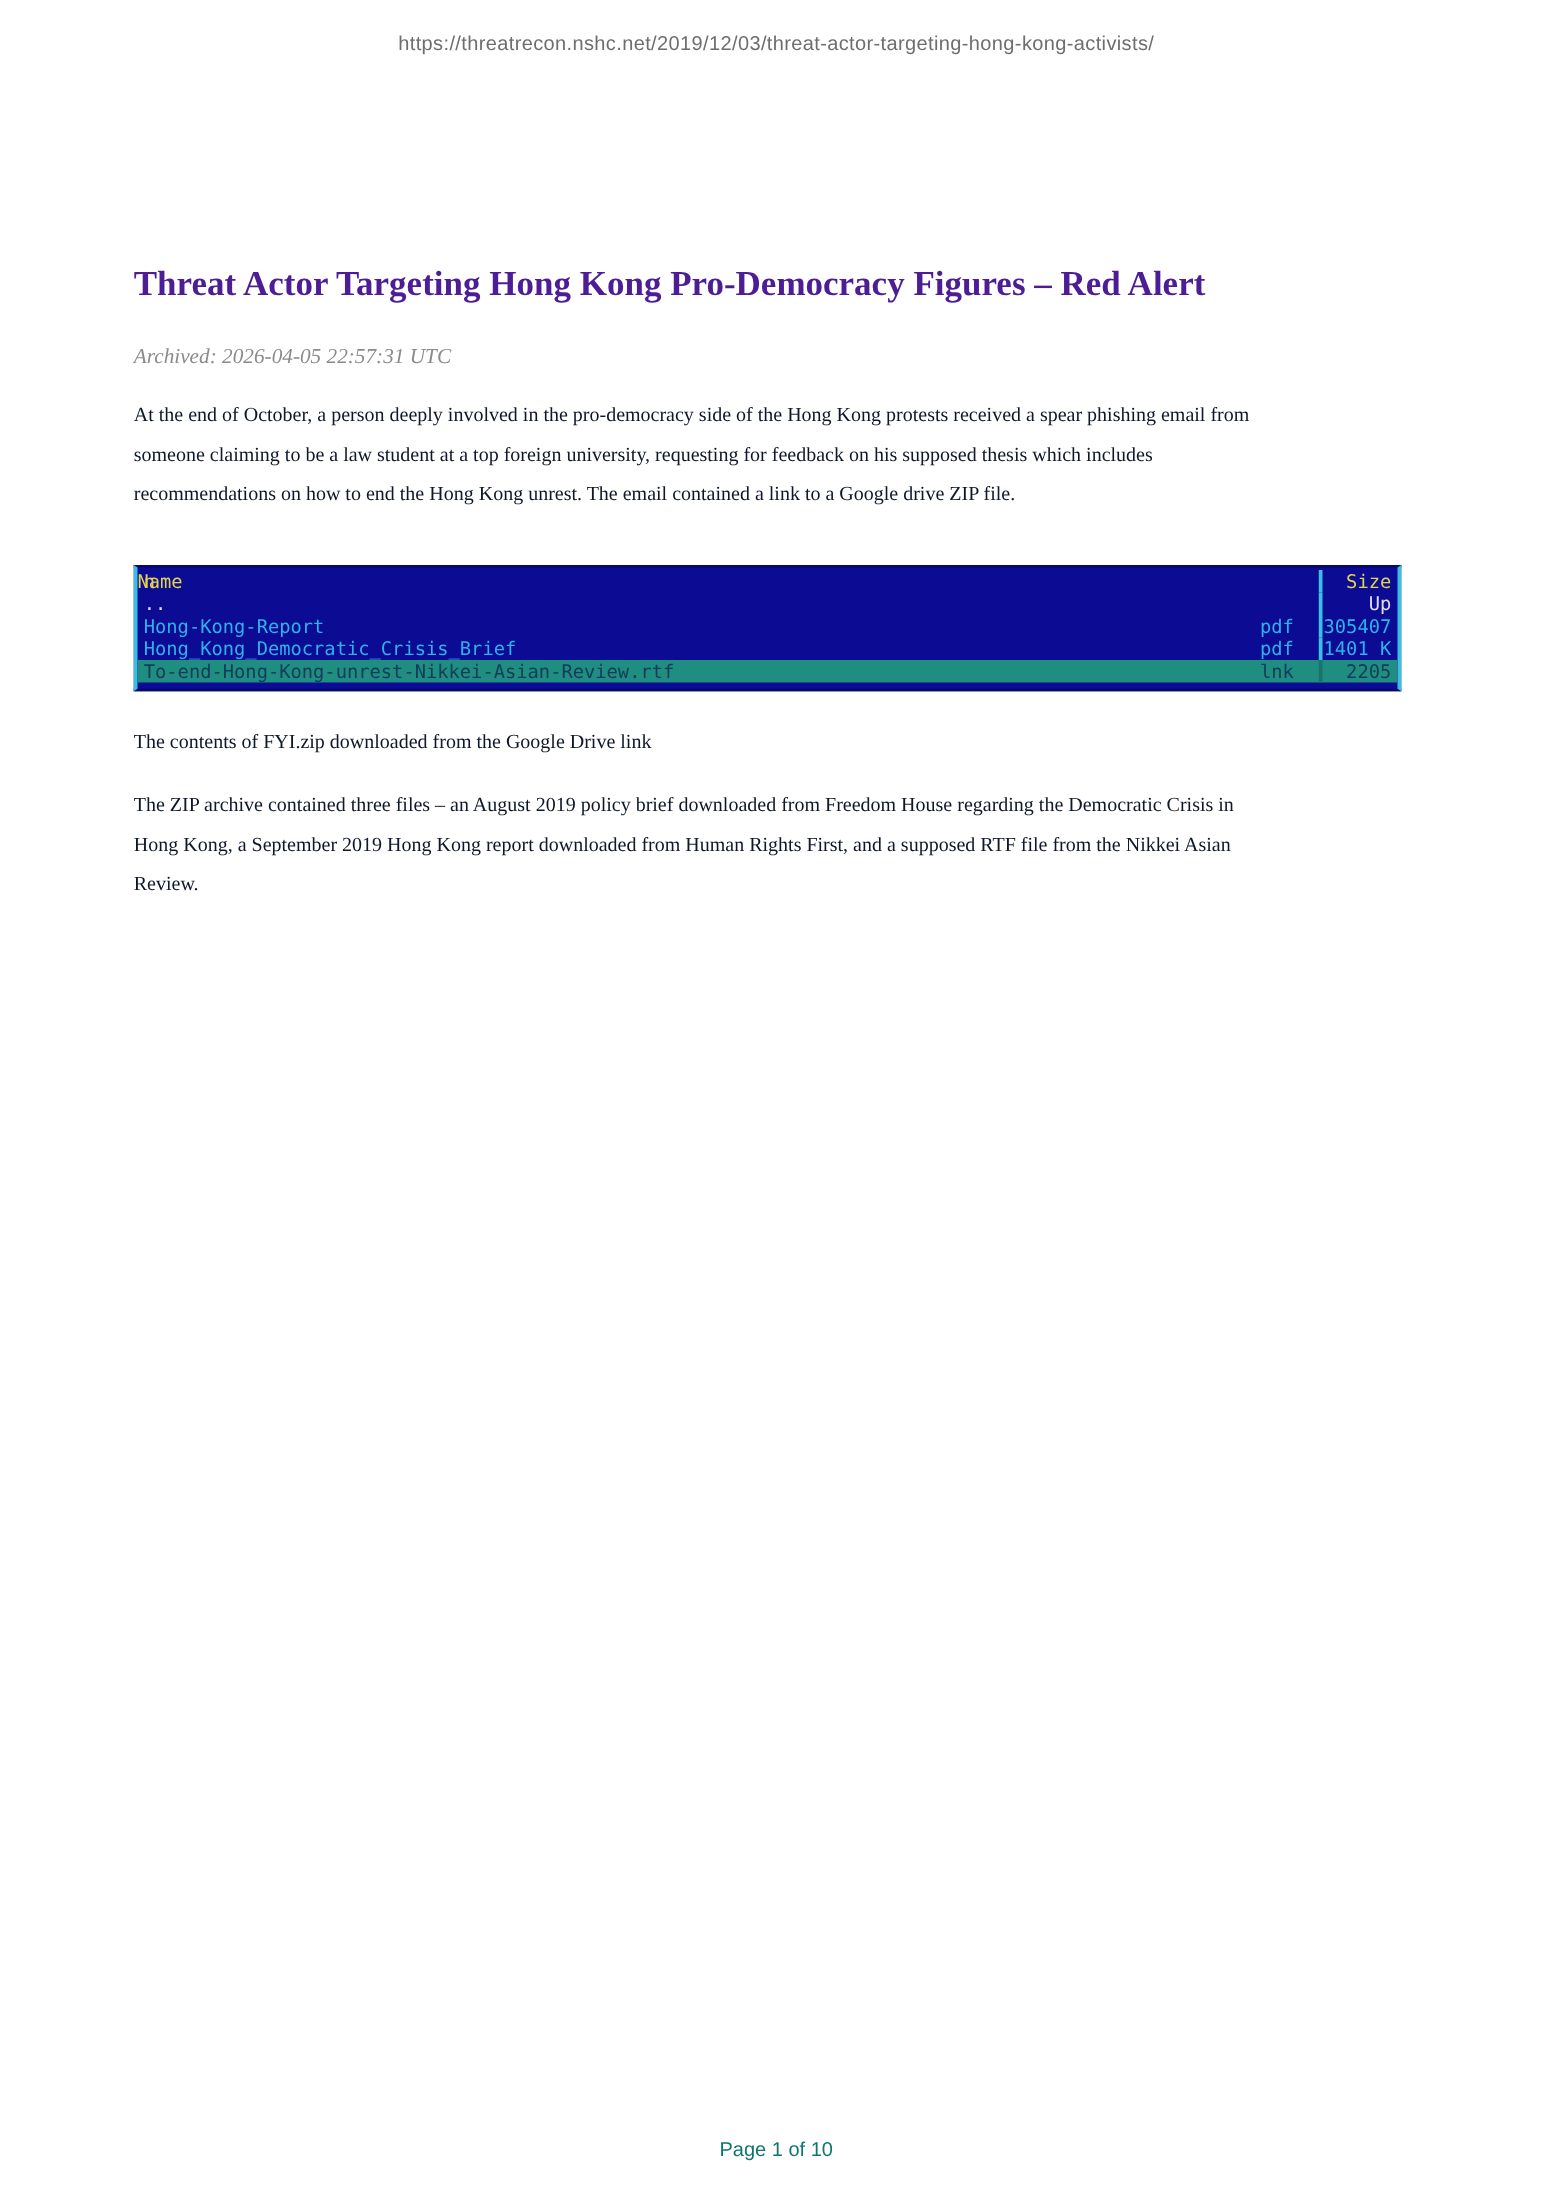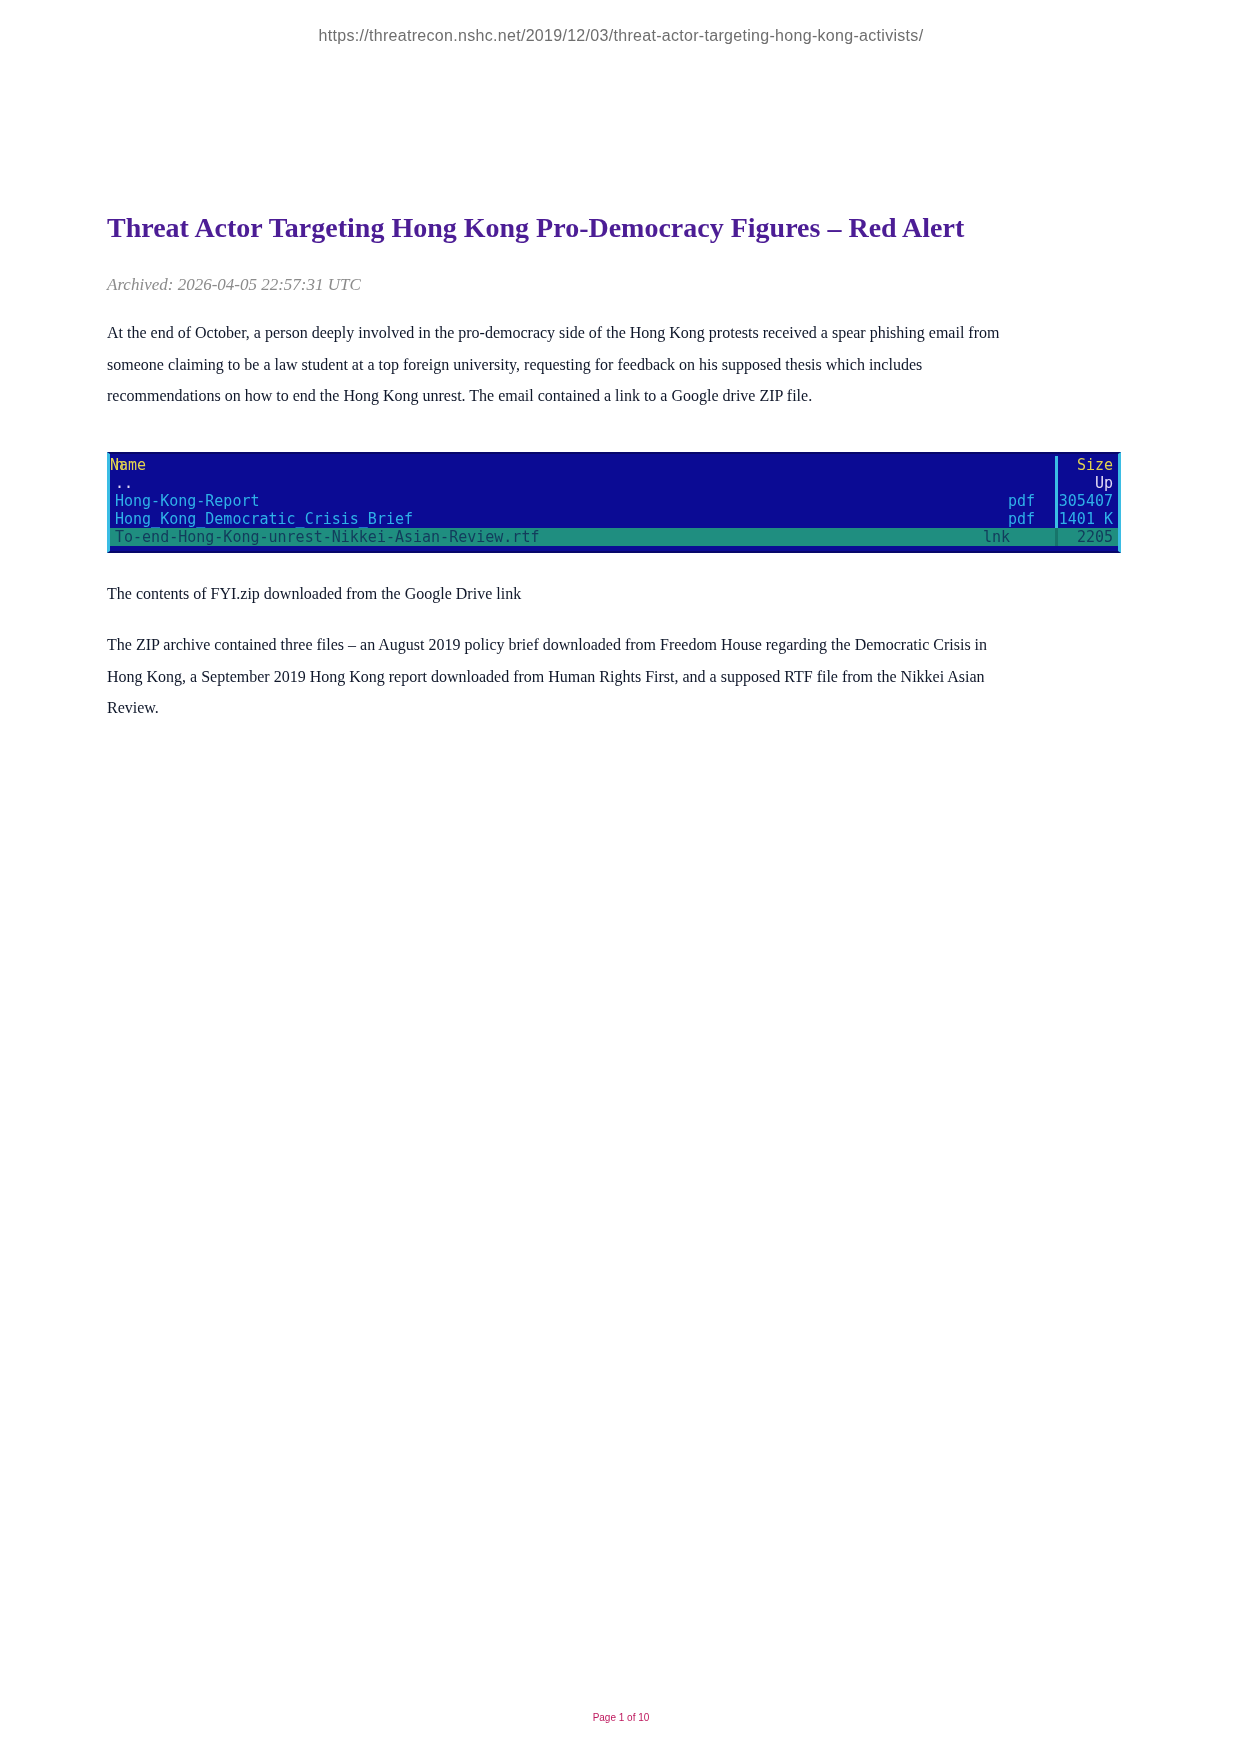--- a/index.html
+++ b/index.html
@@ -75,31 +75,30 @@
     text-align: right; padding-right: 5px;
     white-space: nowrap;
     margin-left: 16px;
   }
   .c-header { color: var(--terminal-header-text, #e3d44f); }
   .c-file   { color: var(--terminal-file-text, #2fb1e8); }
   .c-updir  { color: var(--terminal-updir-text, #e2daf6); }
   .row-selected {
     background: var(--terminal-selected-bg, #1f8e80);
     color: var(--terminal-selected-text, #123c5c);
-    gap: 25px;
   }
   .row-selected .tsize { border-left-color: #17756b; }
 
   .caption { margin-top: 25px; }
 
   .footer {
     position: absolute; top: 1712px; left: 0; width: 100%;
     text-align: center;
     font-family: "Liberation Sans", sans-serif;
-    font-size: 10px; color: #be185d;
+    font-size: 16px; color: #0f766e;
   }
 </style>
 </head>
 <body>
 
 <div class="url-bar">https://threatrecon.nshc.net/2019/12/03/threat-actor-targeting-hong-kong-activists/</div>
 
 <div class="content">
 
   <h1 class="title">Threat Actor Targeting Hong Kong Pro-Democracy Figures – Red Alert</h1>

